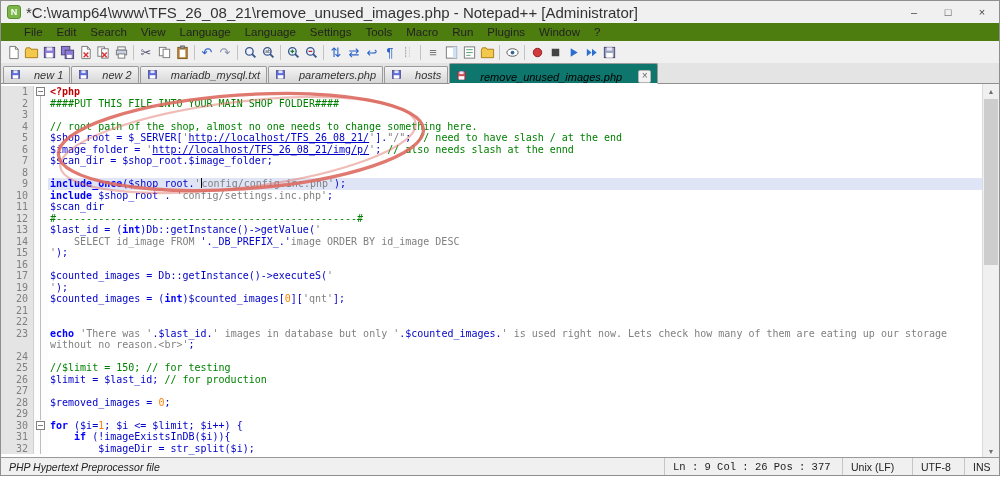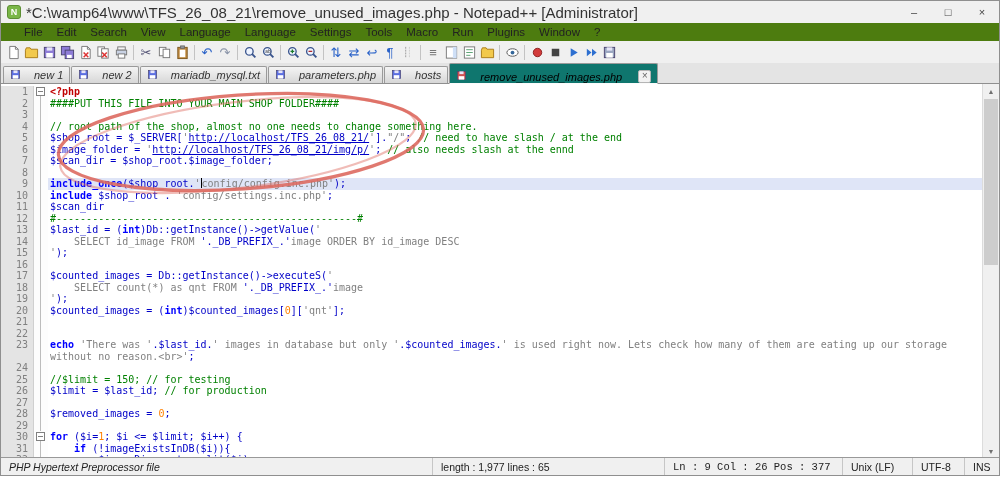--- a/index.html
+++ b/index.html
@@ -414,25 +414,20 @@
           <div class="ln">16</div>
           <div class="fold vline"></div>
           <div class="txt">&nbsp;</div>
         </div>
         <div class="row">
           <div class="ln">17</div>
           <div class="fold vline"></div>
           <div class="txt"><span class="s-code">$counted_images = Db::getInstance()-&gt;executeS(</span><span class="s-str">'</span></div>
         </div>
         <div class="row">
-          <div class="ln">18</div>
-          <div class="fold vline"></div>
-          <div class="txt"><span class="s-str">    SELECT count(*) as qnt FROM </span><span class="s-code">'._DB_PREFIX_.'</span><span class="s-str">image</span></div>
-        </div>
-        <div class="row">
           <div class="ln">19</div>
           <div class="fold vline"></div>
           <div class="txt"><span class="s-str">'</span><span class="s-code">);</span></div>
         </div>
         <div class="row">
           <div class="ln">20</div>
           <div class="fold vline"></div>
           <div class="txt"><span class="s-code">$counted_images = (</span><span class="s-kw">int</span><span class="s-code">)$counted_images[</span><span class="s-num">0</span><span class="s-code">][</span><span class="s-str">'qnt'</span><span class="s-code">];</span></div>
         </div>
         <div class="row">
@@ -506,20 +501,19 @@
 
     <div class="scrollbar">
       <div class="sb-btn up">▲</div>
       <div class="sb-thumb"></div>
       <div class="sb-btn down">▼</div>
     </div>
   </div>
 
   <div class="statusbar">
     <span class="seg doc">PHP Hypertext Preprocessor file</span>
-    <span class="seg w-len">length : 1,977    lines : 65</span>
     <span class="seg w-pos">Ln : 9    Col : 26    Pos : 377</span>
     <span class="seg w-eol">Unix (LF)</span>
     <span class="seg w-enc">UTF-8</span>
     <span class="seg w-ins">INS</span>
   </div>
 
 </div>
 
 </body></html>

